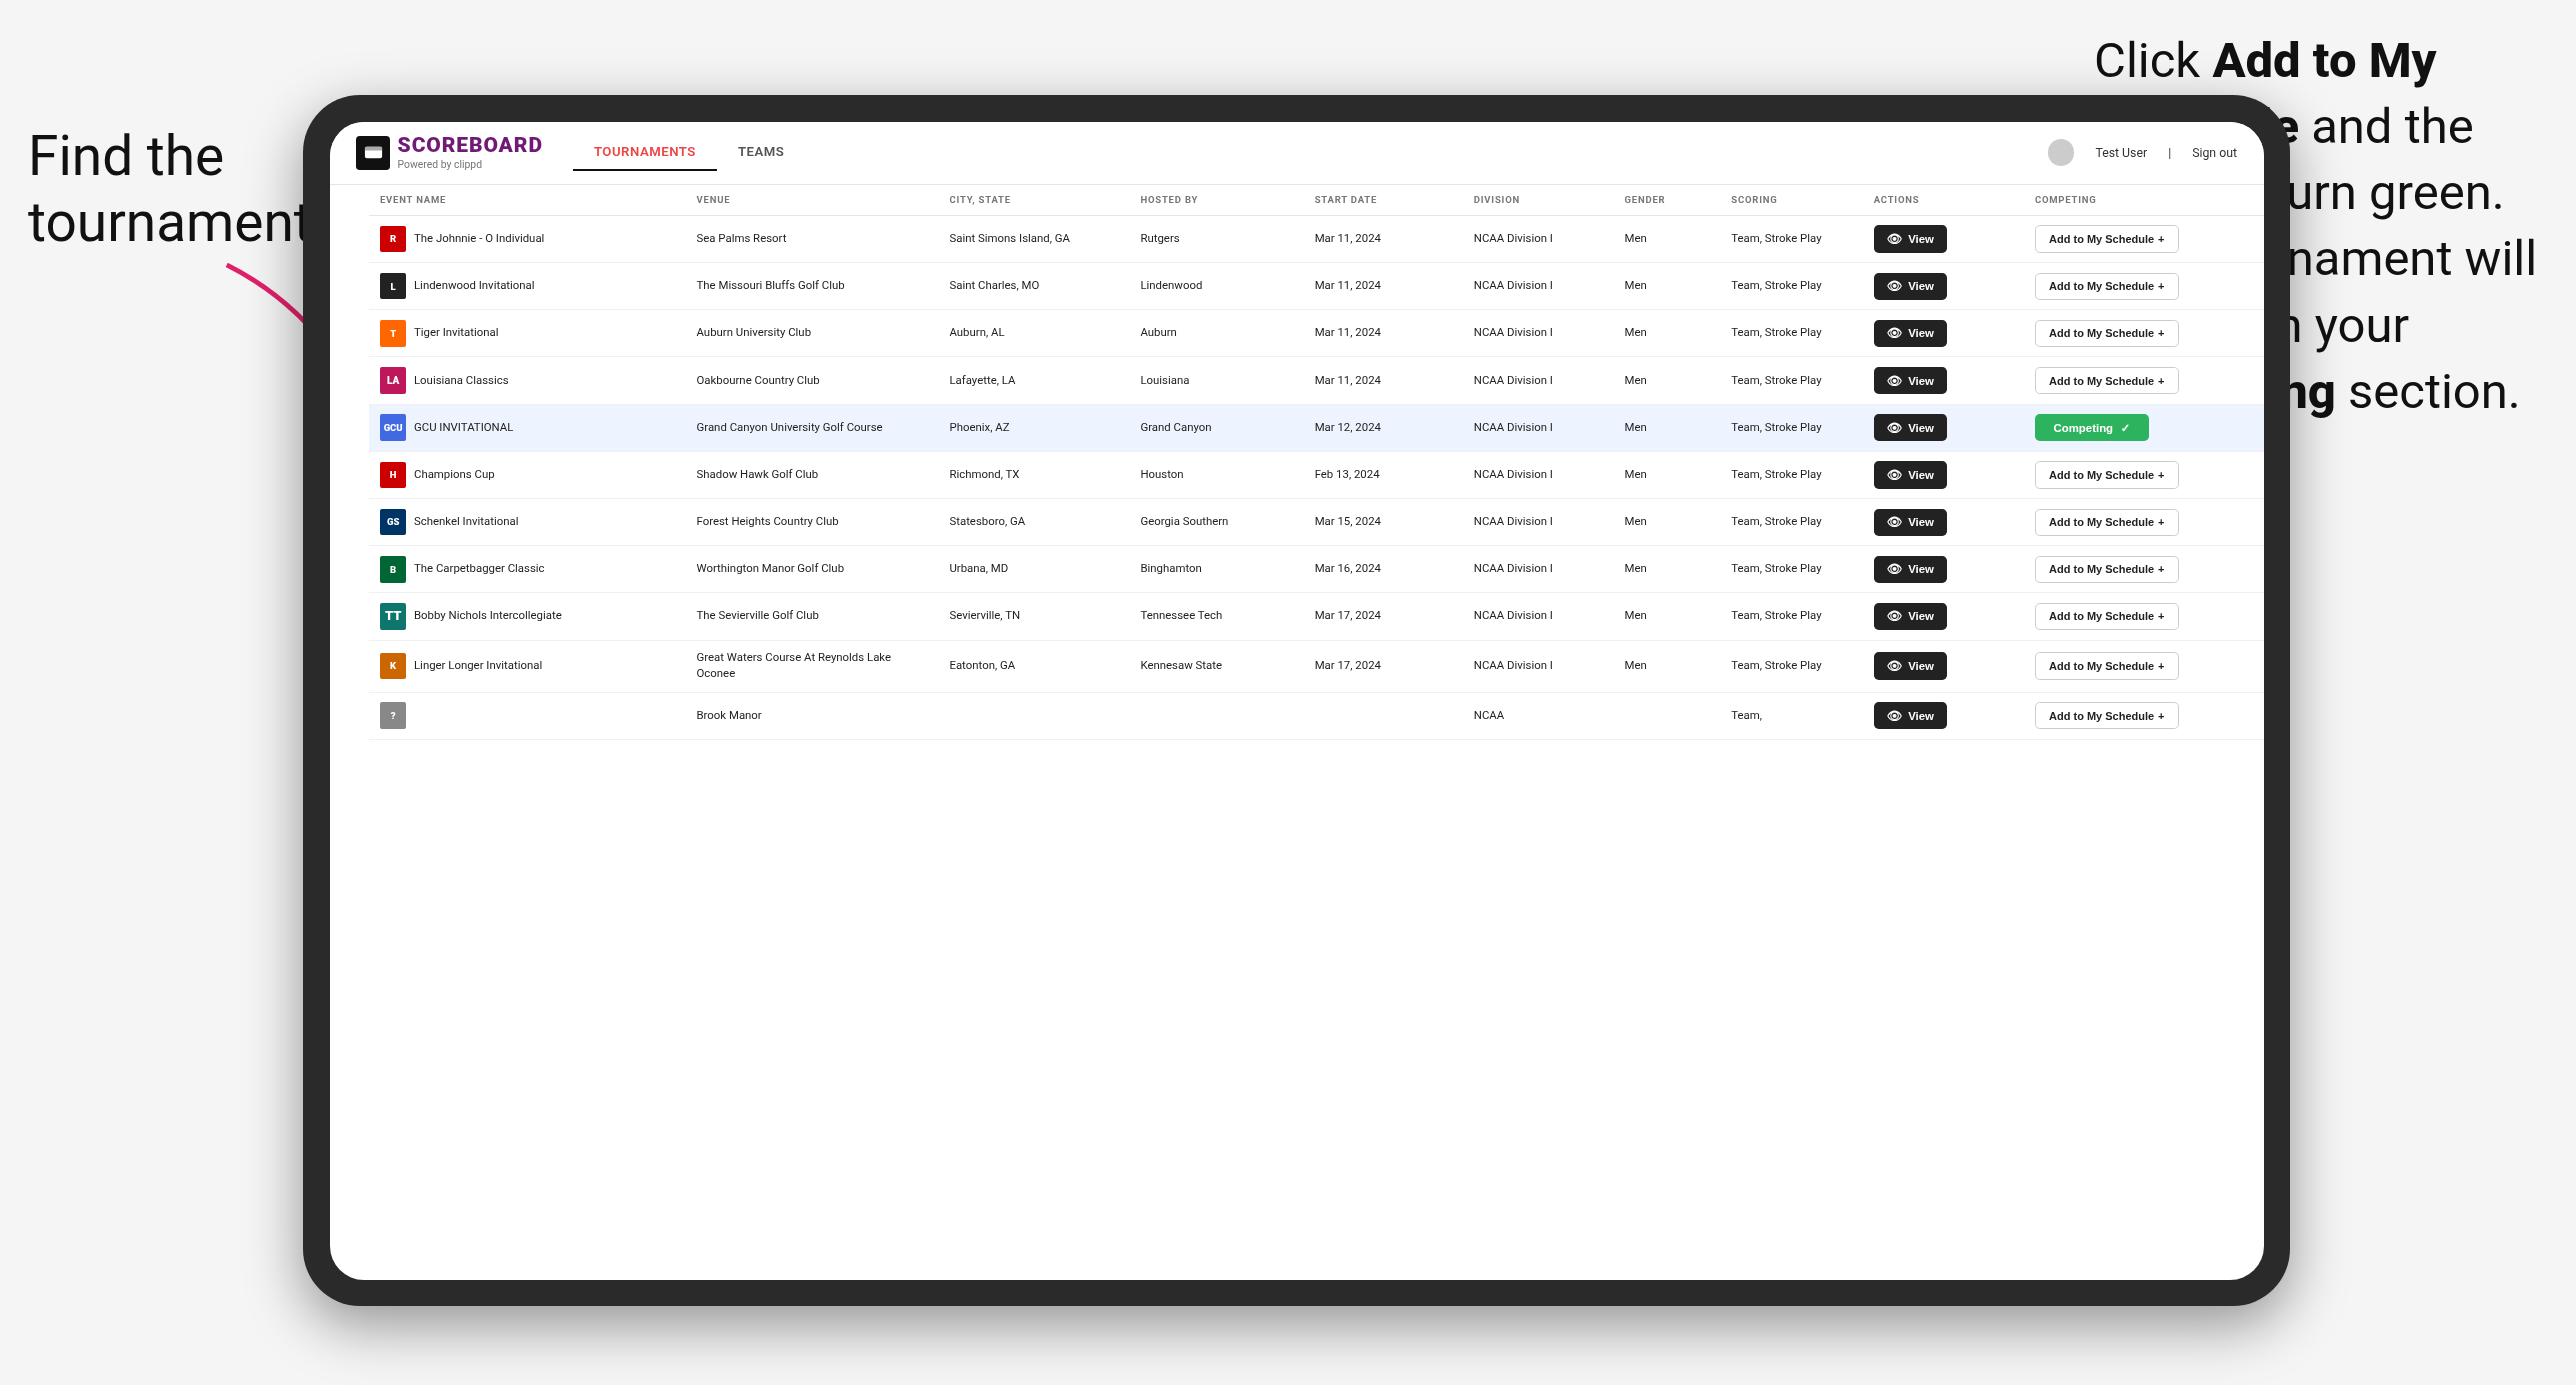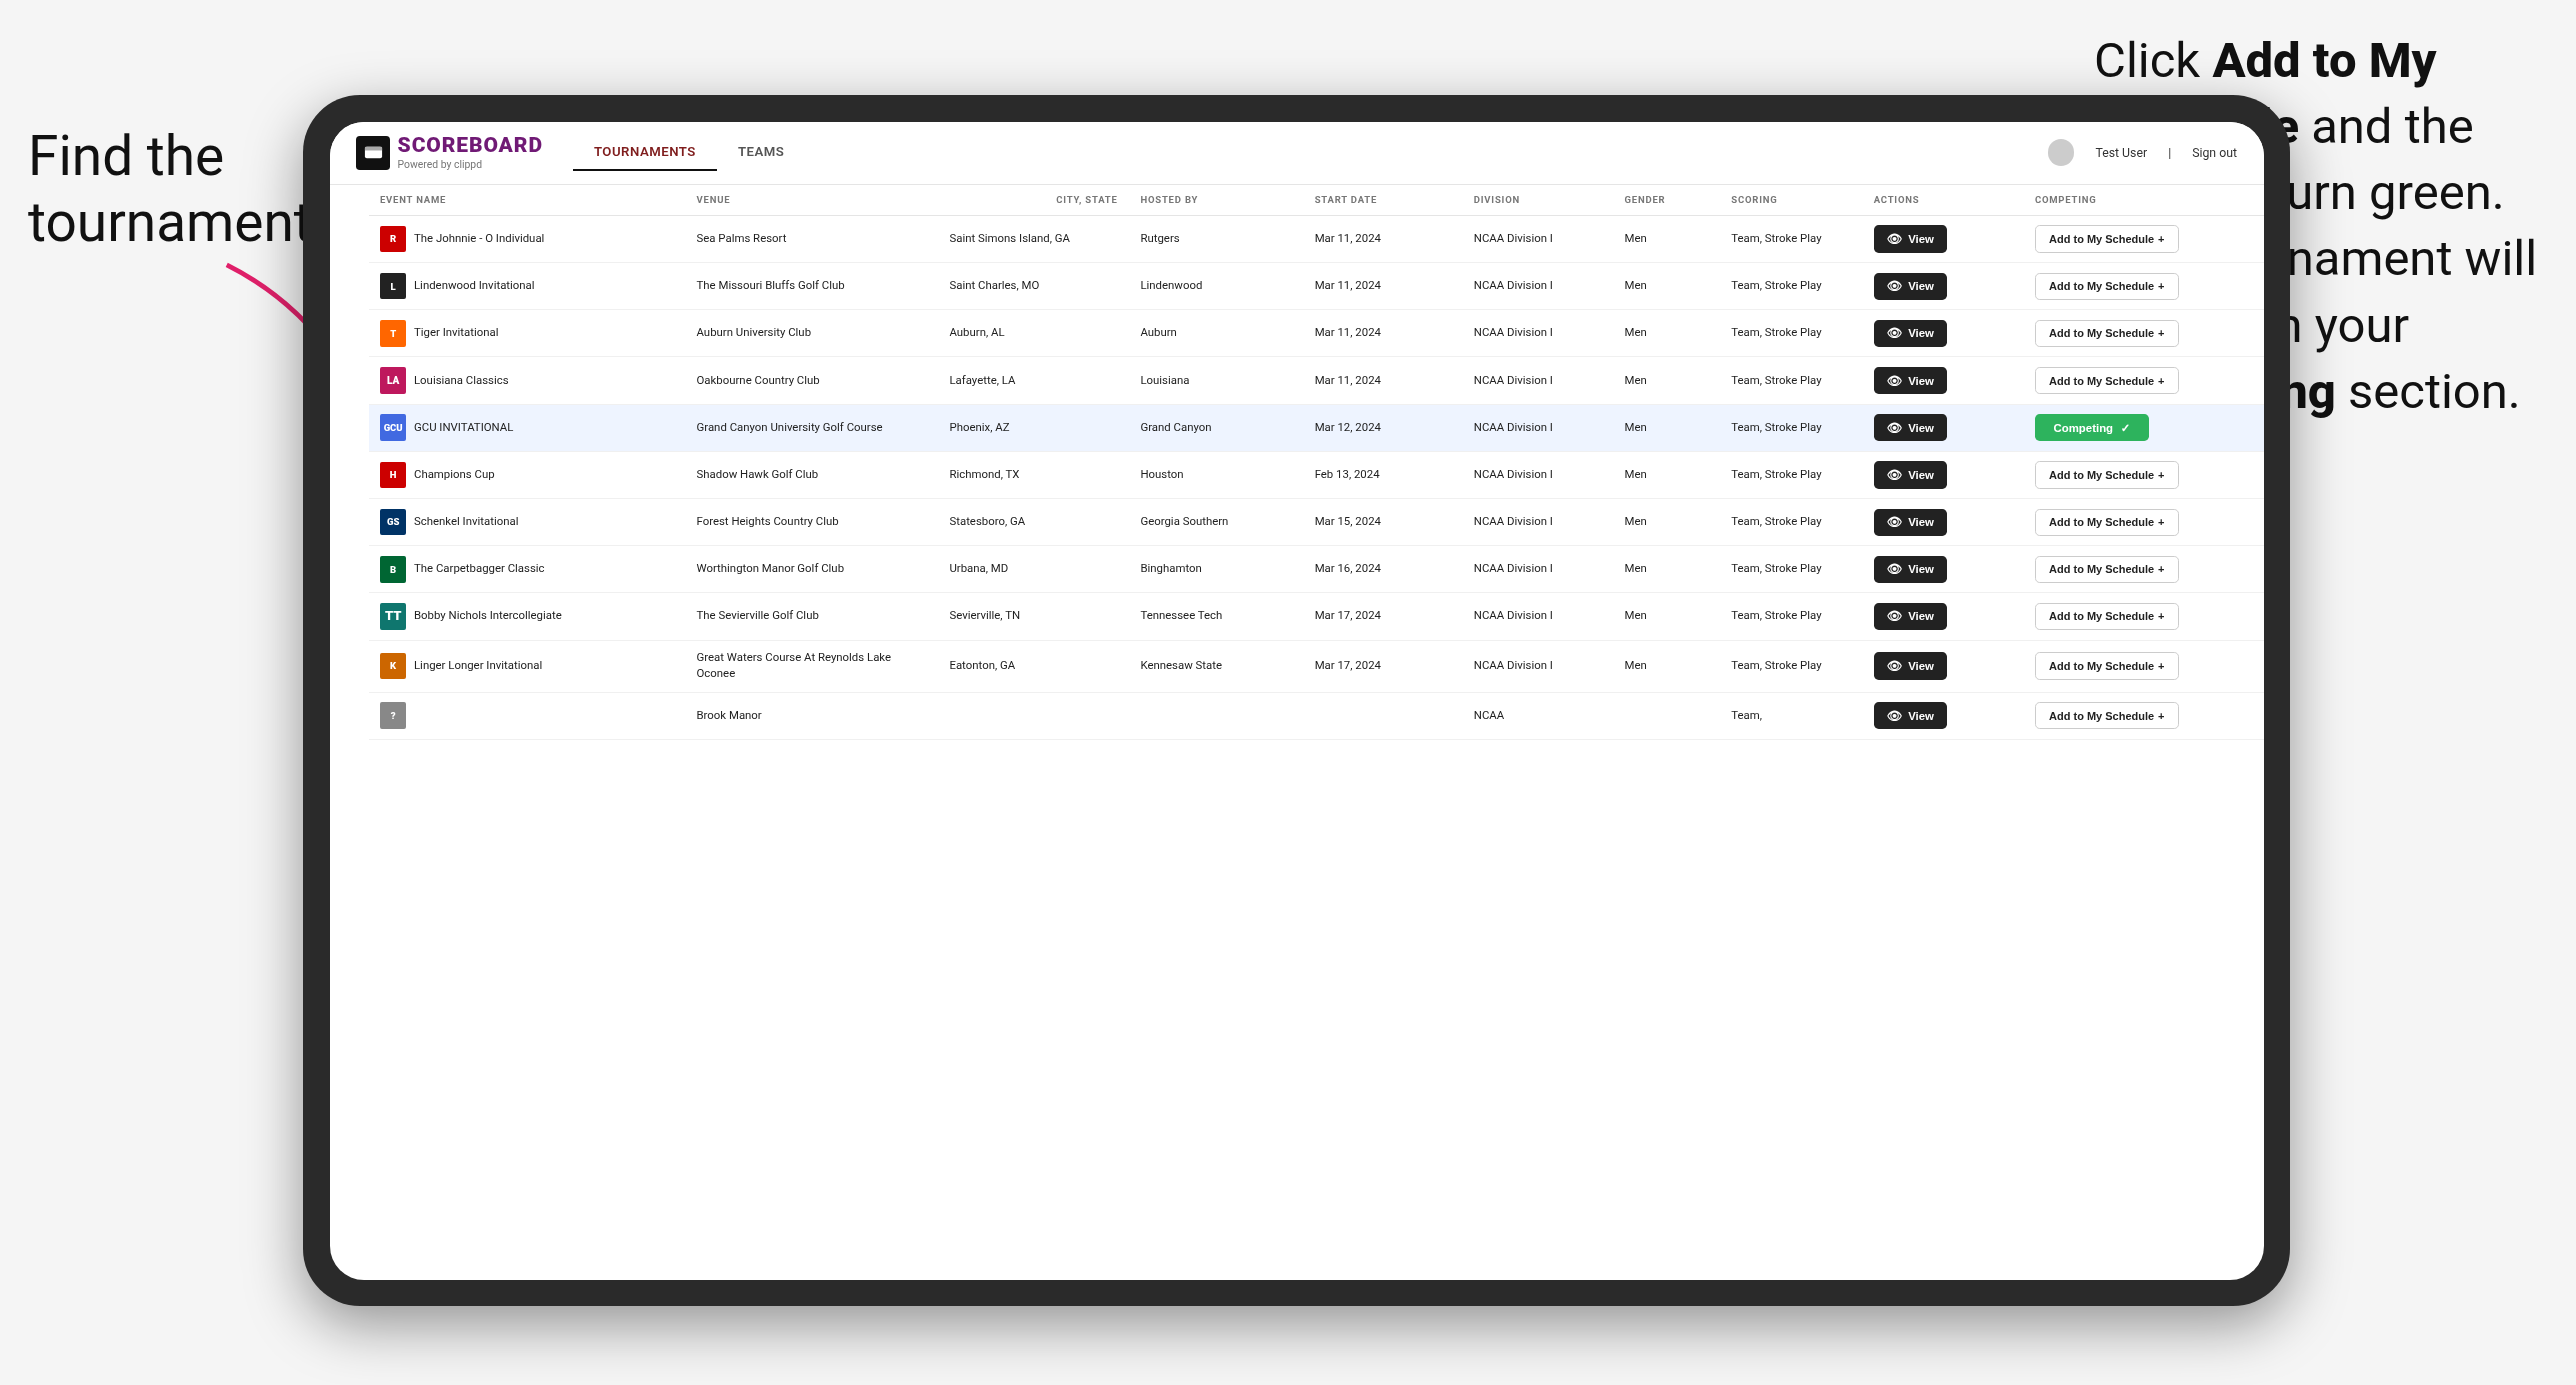--- a/index.html
+++ b/index.html
@@ -117,21 +117,21 @@
       padding: 9.5px 21px;
       font-size: 13.2px;
       font-weight: 600;
       color: #555;
       cursor: pointer;
       border-bottom: 2.8px solid transparent;
       letter-spacing: 0.5px;
     }
 
     .nav-tab.active {
-      color: #7f1d1d;
+      color: #ef4444;
       border-bottom: 2.8px solid #111;
     }
 
     .header-right {
       display: flex;
       align-items: center;
       gap: 21px;
       font-size: 12.3px;
       color: #333;
     }
@@ -251,21 +251,21 @@
       white-space: nowrap;
       display: flex;
       align-items: center;
       gap: 7.6px;
       min-width: 114px;
       justify-content: center;
     }
 
     .col-event { width: 189px; }
     .col-venue { width: 151px; }
-    .col-city { width: 114px; text-align: right; }
+    .col-city { width: 114px; }
     .col-hosted { width: 104px; }
     .col-date { width: 95px; }
     .col-division { width: 90px; }
     .col-gender { width: 61px; }
     .col-scoring { width: 85px; }
     .col-actions { width: 95px; }
     .col-competing { width: 151px; }
 
     
     .svg-arrow {

